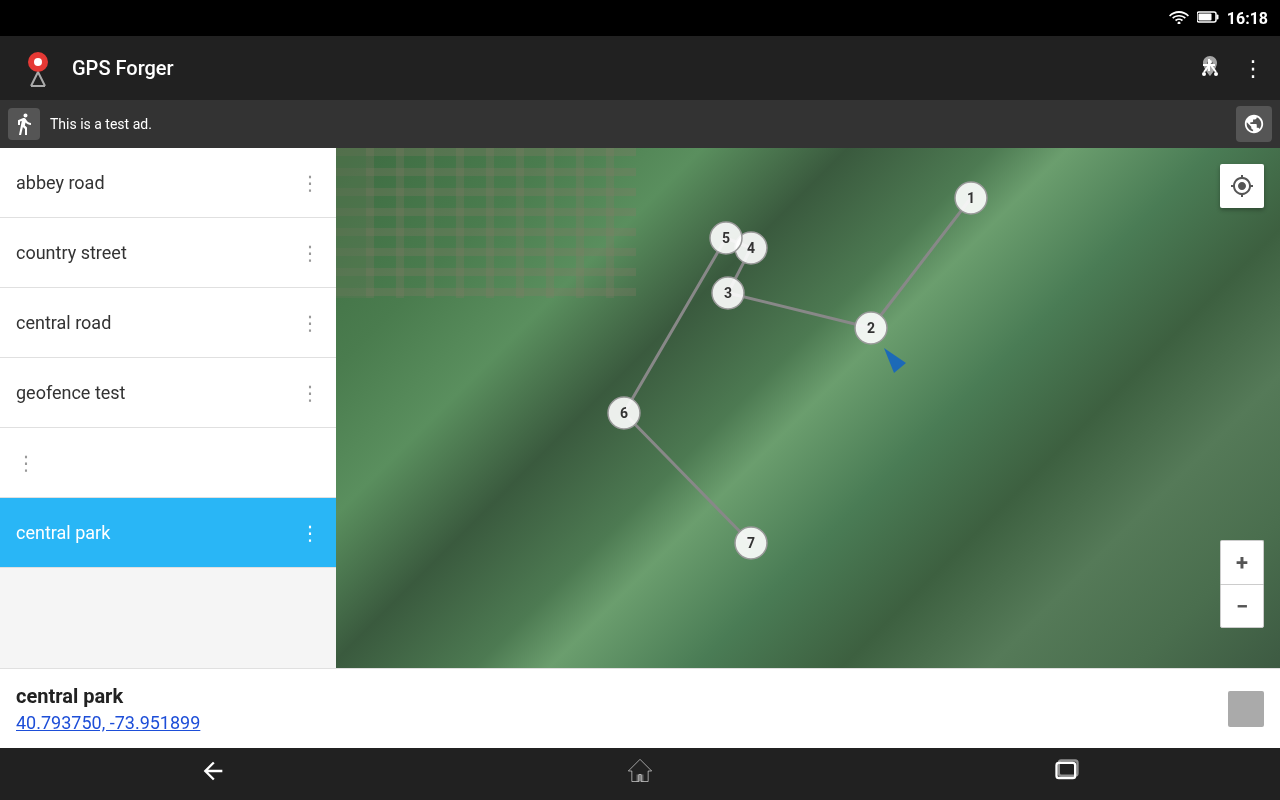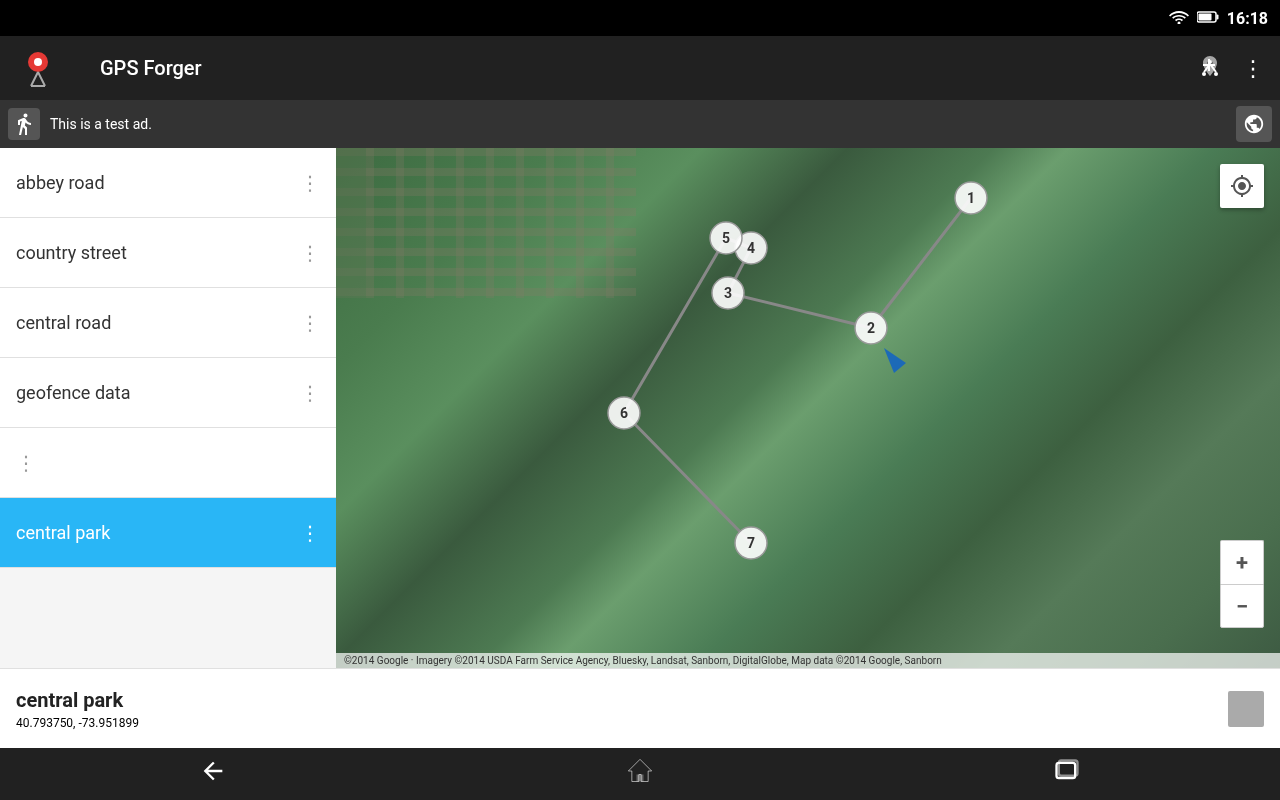--- a/index.html
+++ b/index.html
@@ -10,21 +10,21 @@
       width: 100%; height: 36px; background: #000;
       display: flex; align-items: center; justify-content: flex-end;
       padding: 0 12px; gap: 8px;
     }
     .status-icon { color: #fff; font-size: 14px; }
     #time { color: #fff; font-size: 16px; font-weight: bold; }
 
     
     #app-bar {
       width: 100%; height: 64px; background: #212121;
-      display: flex; align-items: center; padding: 0 16px; gap: 28px;
+      display: flex; align-items: center; padding: 0 16px;
     }
     #app-logo {
       width: 44px; height: 44px; margin-right: 12px;
       display: flex; align-items: center; justify-content: center;
     }
     #app-title { color: #fff; font-size: 20px; font-weight: 500; flex: 1; }
     #toolbar-icons { display: flex; align-items: center; gap: 20px; }
     .toolbar-icon { color: #fff; font-size: 22px; cursor: pointer; }
 
     
@@ -126,21 +126,21 @@
     }
 
     
     #bottom-panel {
       width: 100%; height: 80px; background: #fff;
       display: flex; align-items: center; padding: 0 16px;
       border-top: 1px solid #e0e0e0; position: relative;
     }
     #route-info { flex: 1; }
     #selected-route-name { font-size: 20px; font-weight: bold; color: #222; }
-    #selected-route-coords { font-size: 12px; color: #000000; margin-top: 4px; }
+    #selected-route-coords { font-size: 18px; color: #1d4ed8; margin-top: 4px; text-decoration: underline; }
     #info-square {
       width: 36px; height: 36px; background: #aaa; border-radius: 2px;
     }
 
     
     #nav-bar {
       width: 100%; height: 52px; background: #212121;
       display: flex; align-items: center; justify-content: space-around;
     }
     .nav-btn { color: #fff; font-size: 24px; cursor: pointer; }
@@ -217,21 +217,21 @@
     </div>
     <div class="route-item">
       <span class="route-name">country street</span>
       <span class="route-dots">⋮</span>
     </div>
     <div class="route-item">
       <span class="route-name">central road</span>
       <span class="route-dots">⋮</span>
     </div>
     <div class="route-item">
-      <span class="route-name">geofence data</span>
+      <span class="route-name">geofence test</span>
       <span class="route-dots">⋮</span>
     </div>
     <div class="route-item">
       <span class="route-dots">⋮</span>
     </div>
     <div class="route-item selected">
       <span class="route-name">central park</span>
       <span class="route-dots">⋮</span>
     </div>
   </div>
@@ -355,21 +355,20 @@
       <svg width="24" height="24" viewBox="0 0 24 24" fill="#555">
         <path d="M12 8c-2.21 0-4 1.79-4 4s1.79 4 4 4 4-1.79 4-4-1.79-4-4-4zm8.94 3c-.46-4.17-3.77-7.48-7.94-7.94V1h-2v2.06C6.83 3.52 3.52 6.83 3.06 11H1v2h2.06c.46 4.17 3.77 7.48 7.94 7.94V23h2v-2.06c4.17-.46 7.48-3.77 7.94-7.94H23v-2h-2.06zM12 19c-3.87 0-7-3.13-7-7s3.13-7 7-7 7 3.13 7 7-3.13 7-7 7z"></path>
       </svg>
     </div>
 
     <div id="zoom-controls">
       <div class="zoom-btn">+</div>
       <div class="zoom-btn">−</div>
     </div>
 
-    <div id="map-attribution">©2014 Google · Imagery ©2014 USDA Farm Service Agency, Bluesky, Landsat, Sanborn, DigitalGlobe, Map data ©2014 Google, Sanborn</div>
   </div>
 </div>
 
 <div id="bottom-panel">
   <div id="route-info">
     <div id="selected-route-name">central park</div>
     <div id="selected-route-coords">40.793750, -73.951899</div>
   </div>
   <div id="info-square"></div>
 </div>

